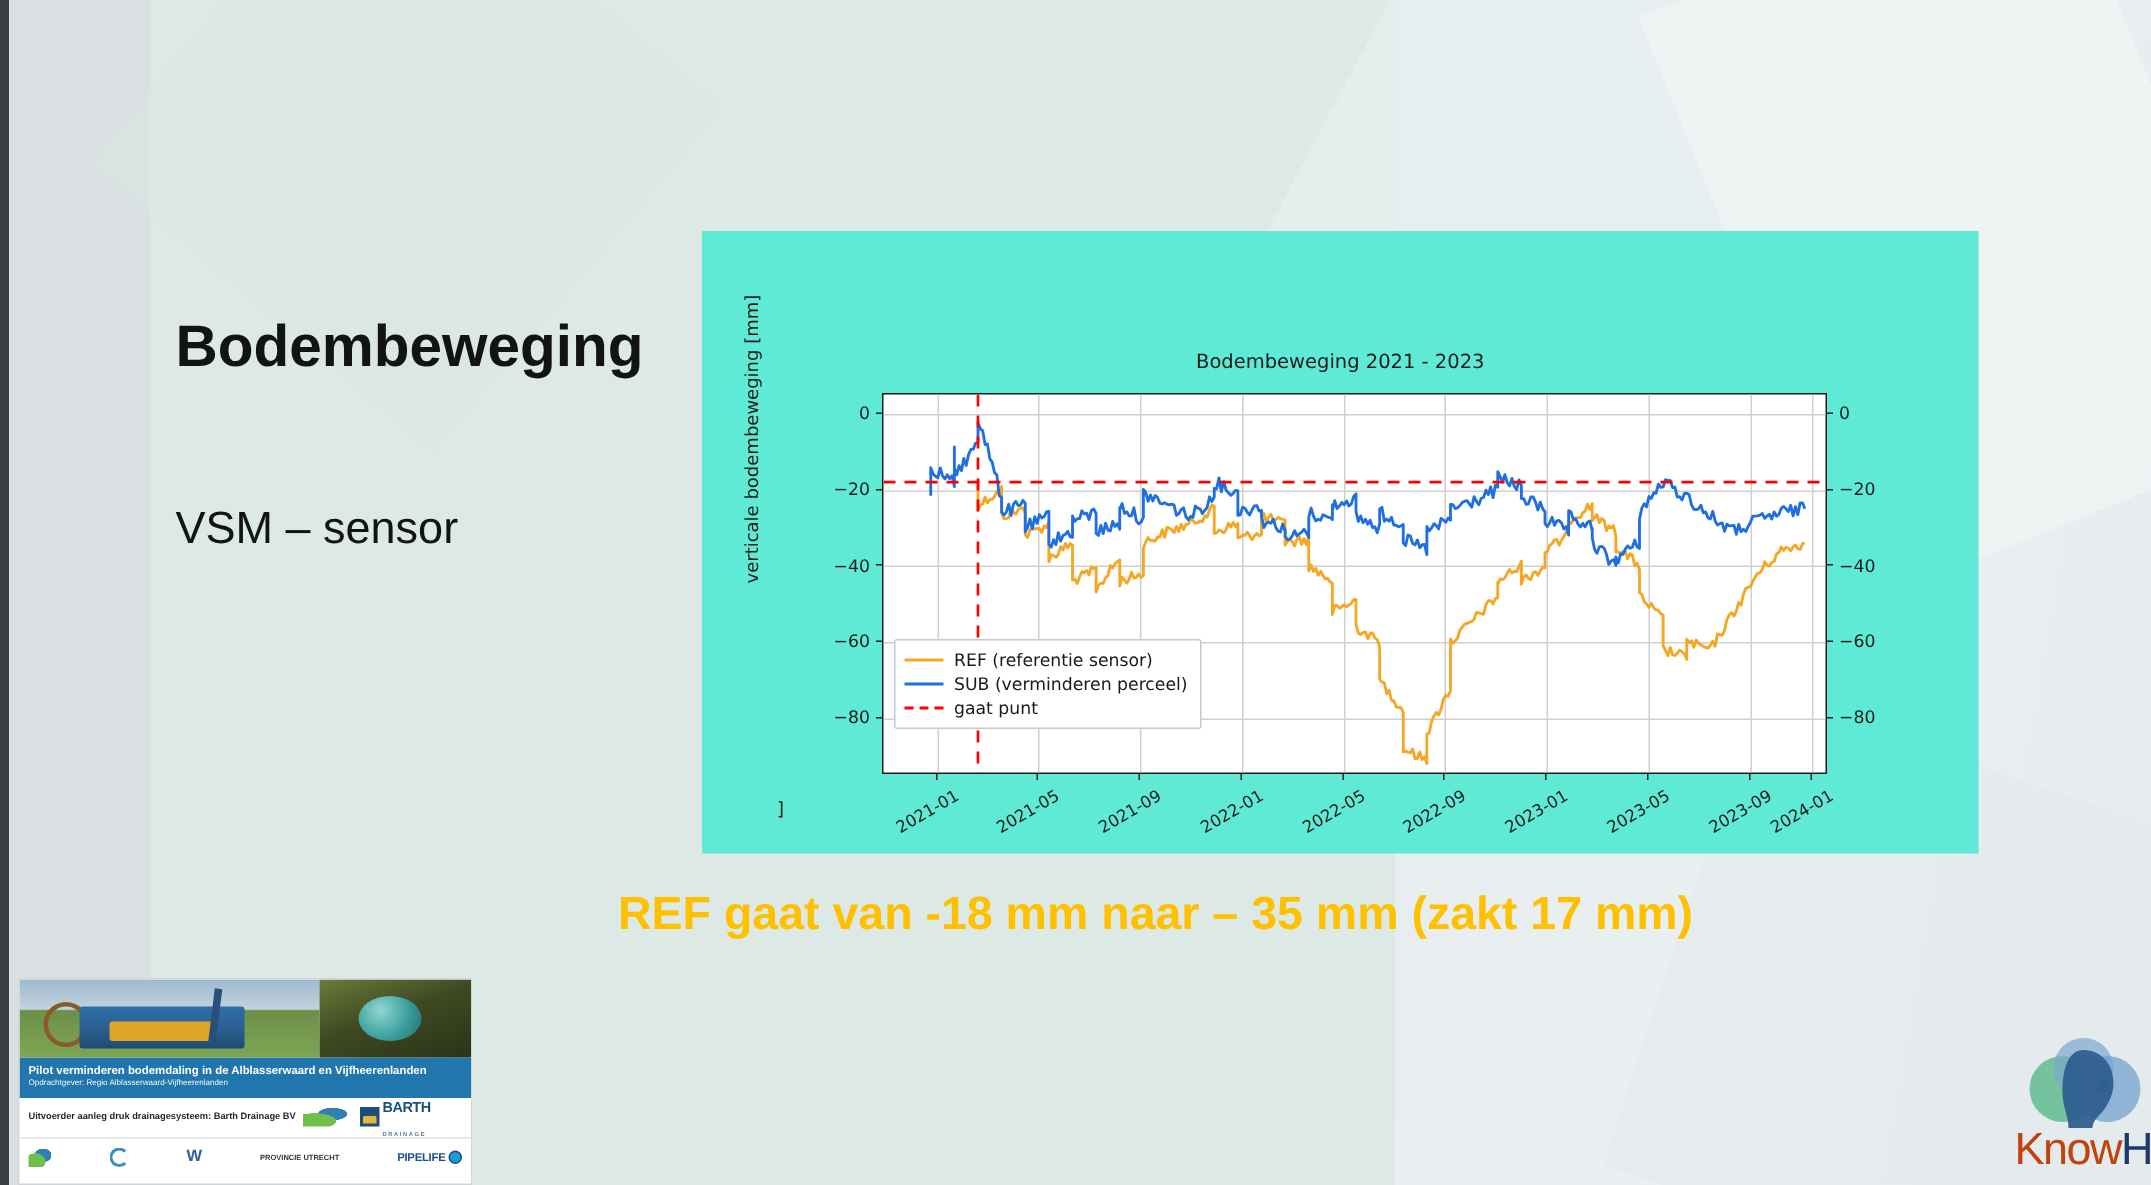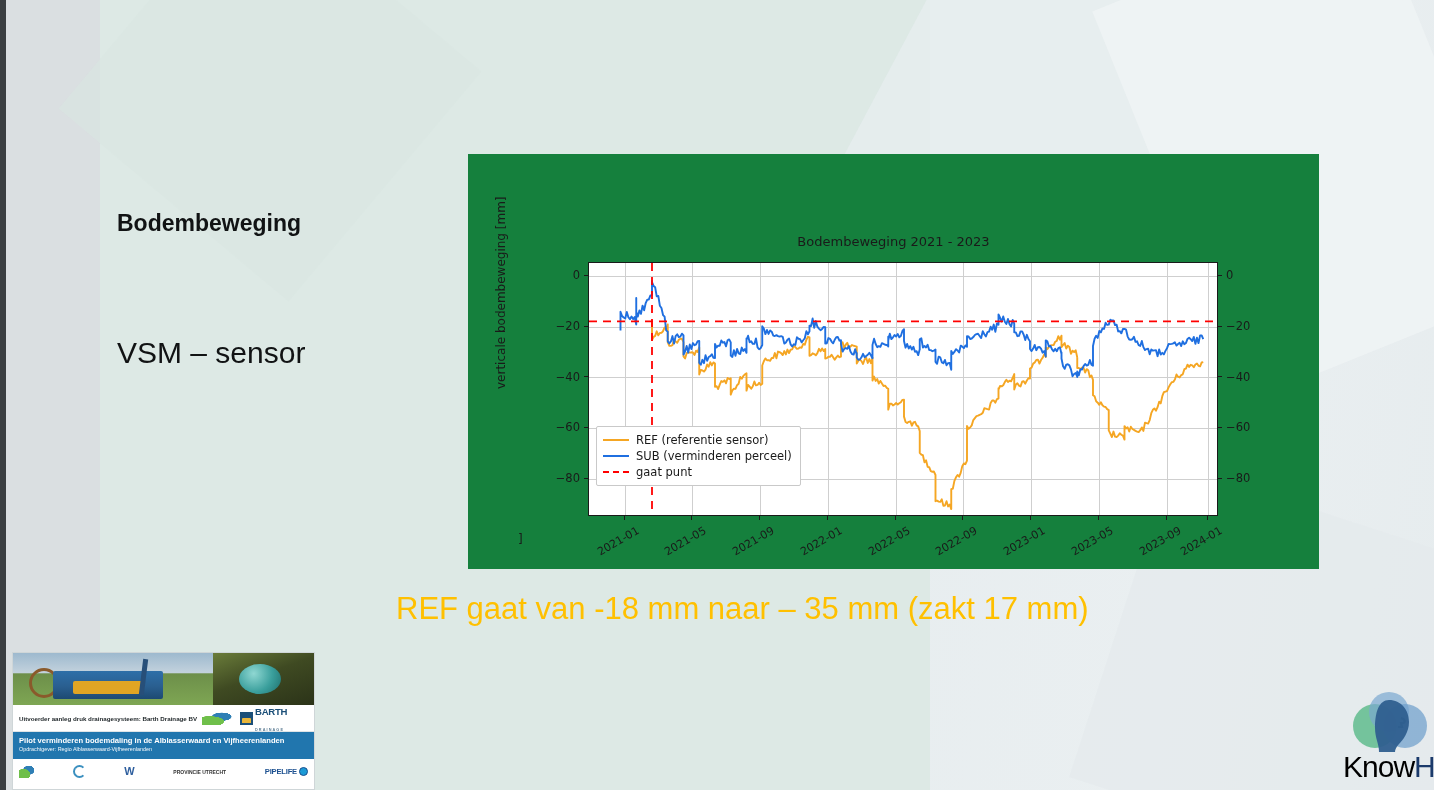--- a/index.html
+++ b/index.html
@@ -68,29 +68,29 @@
     position: absolute; left: 108px; top: 44px;
     font-size: 42px; font-weight: 400; color: #17191a;
     letter-spacing: -.2px; white-space: nowrap;
   }
 
   
   .side-line {
     position: absolute; left: 117px;
     color: #111314; white-space: nowrap;
   }
-  #side-heading { top: 210px; font-size: 23px; font-weight: 700; }
+  #side-heading { top: 210px; font-size: 39px; font-weight: 700; }
   #side-sensor  { top: 336px; font-size: 30px; font-weight: 400; }
   #side-data    { top: 466px; font-size: 30px; font-weight: 400; }
 
   
   #chart-panel {
     position: absolute; left: 468px; top: 154px;
     width: 851px; height: 415px;
-    background: #15803d;
+    background: #5eead4;
   }
 
   
   #figure { position: absolute; left: 0; top: 0; width: 851px; height: 415px; }
 
   #chart-heading {
     position: absolute; left: 0; right: 0; top: 80px;
     text-align: center; font-size: 13px; color: #1a1a1a;
     font-family: "DejaVu Sans", sans-serif;
   }
@@ -151,21 +151,21 @@
     background: #ffffff; border: 1px solid #c9c9c9; border-radius: 2px;
     padding: 5px 8px 5px 6px;
     font-family: "DejaVu Sans", sans-serif;
   }
   .legend-row { display: flex; align-items: center; height: 16px; }
   .legend-swatch { width: 26px; height: 0; margin-right: 7px; flex: 0 0 26px; }
   .legend-text { font-size: 11.5px; color: #1a1a1a; white-space: nowrap; }
 
   
   .caption {
-    position: absolute; left: 396px; font-weight: 400; white-space: nowrap;
+    position: absolute; left: 412px; font-weight: 700; white-space: nowrap;
   }
   #caption-ref { top: 591px; font-size: 31px; }
   #caption-sub { top: 705px; font-size: 30px; }
 
   
   #poster {
     position: absolute; left: 12px; top: 652px;
     width: 303px; height: 138px;
     background: #ffffff;
     border: 1px solid #cfd6d8;
@@ -267,21 +267,21 @@
   #brand-logo {
     position: absolute; left: 1343px; top: 690px;
     width: 91px; height: 100px; overflow: hidden;
   }
   #brand-mark { position: absolute; left: 6px; top: 2px; }
   #brand-text {
     position: absolute; left: 0px; top: 62px;
     font-size: 30px; font-weight: 400; letter-spacing: -1px;
     white-space: nowrap; line-height: 1;
   }
-  #brand-know { color: #000000; }
+  #brand-know { color: #c2410c; }
   #brand-h2o  { color: #1b3a6b; }
 </style>
 </head>
 <body>
 
 <div id="slide">
 
   <div class="bg-dark-edge"></div>
   <div class="bg-gray-band"></div>
   <div class="bg-mint"></div>
@@ -403,35 +403,35 @@
       <div id="photo-field">
         <div class="reel"></div>
         <div class="machine"></div>
         <div class="machine-yellow"></div>
         <div class="mast"></div>
       </div>
       <div id="photo-pipe">
         <div class="pipe-ball"></div>
       </div>
     </div>
+    <div id="poster-bluebar">
+      <div id="poster-title-main">Pilot verminderen bodemdaling in de Alblasserwaard en Vijfheerenlanden</div>
+      <div id="poster-title-sub">Opdrachtgever: Regio Alblasserwaard-Vijfheerenlanden</div>
+    </div>
     <div id="poster-exec">
       <span id="poster-exec-text">Uitvoerder aanleg druk drainagesysteem: Barth Drainage BV</span>
       <span class="logo-awv"></span>
       <span class="logo-barth">
         <span class="logo-barth-sq"></span>
         <span class="logo-barth-txt">
           <span class="logo-barth-main">BARTH</span><br>
           <span class="logo-barth-sub">DRAINAGE</span>
         </span>
       </span>
     </div>
-    <div id="poster-bluebar">
-      <div id="poster-title-main">Pilot verminderen bodemdaling in de Alblasserwaard en Vijfheerenlanden</div>
-      <div id="poster-title-sub">Opdrachtgever: Regio Alblasserwaard-Vijfheerenlanden</div>
-    </div>
     <div id="poster-logos-1">
       <span class="mini-dot-green"></span>
       <span class="mini-spiral"></span>
       <span class="mini-w">W</span>
       <span class="mini-prov">PROVINCIE UTRECHT</span>
       <span class="mini-pipelife">
         <span class="mini-pipelife-txt">PIPELIFE</span>
         <span class="mini-pipelife-dot"></span>
       </span>
     </div>

